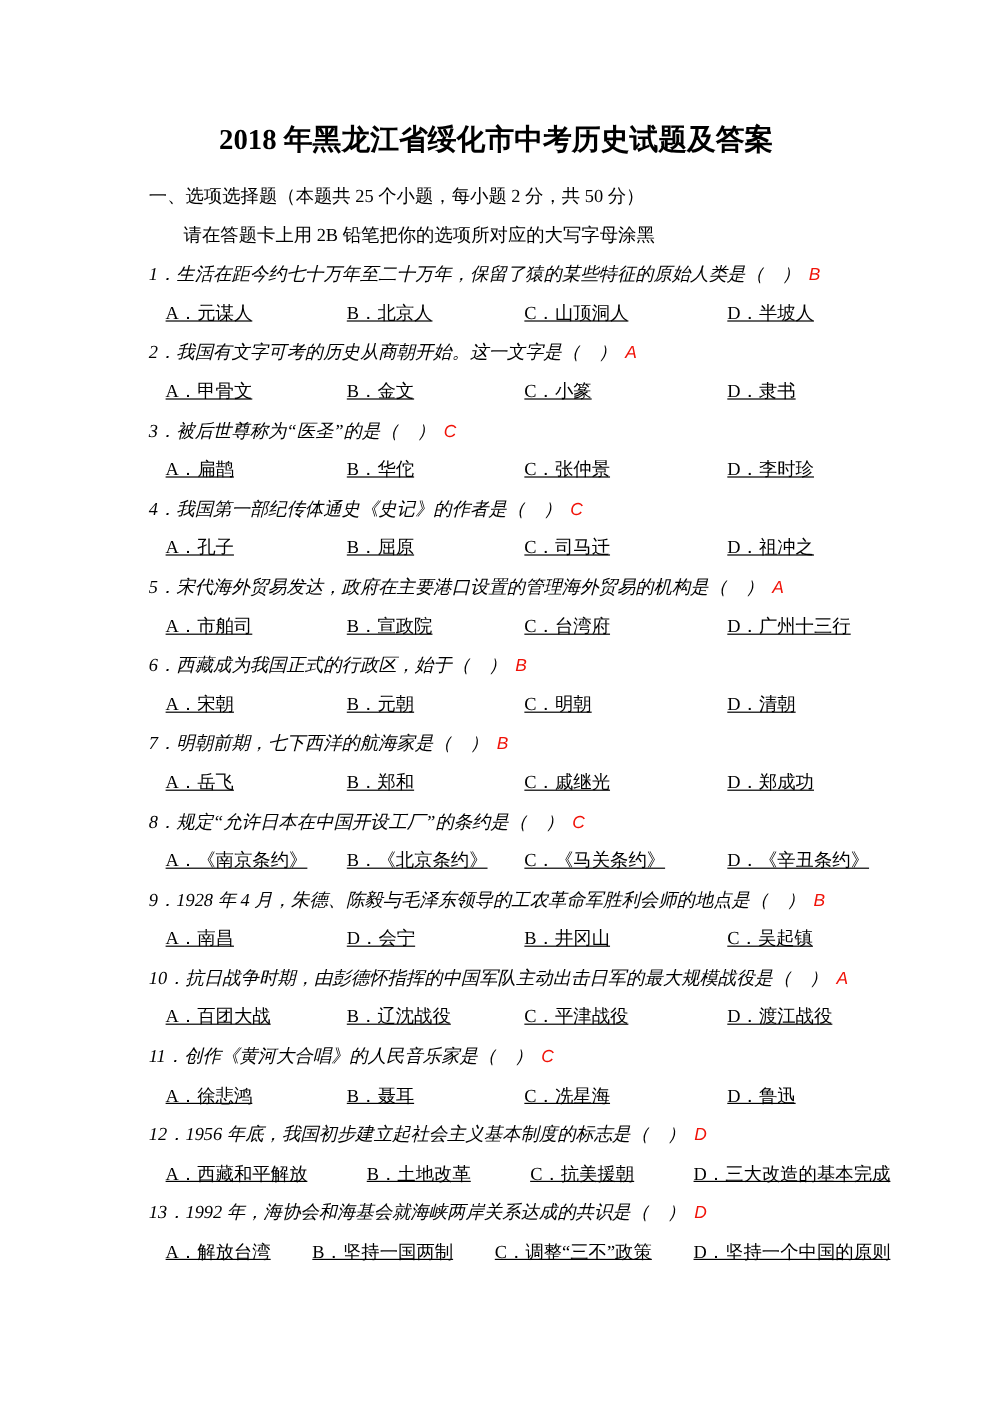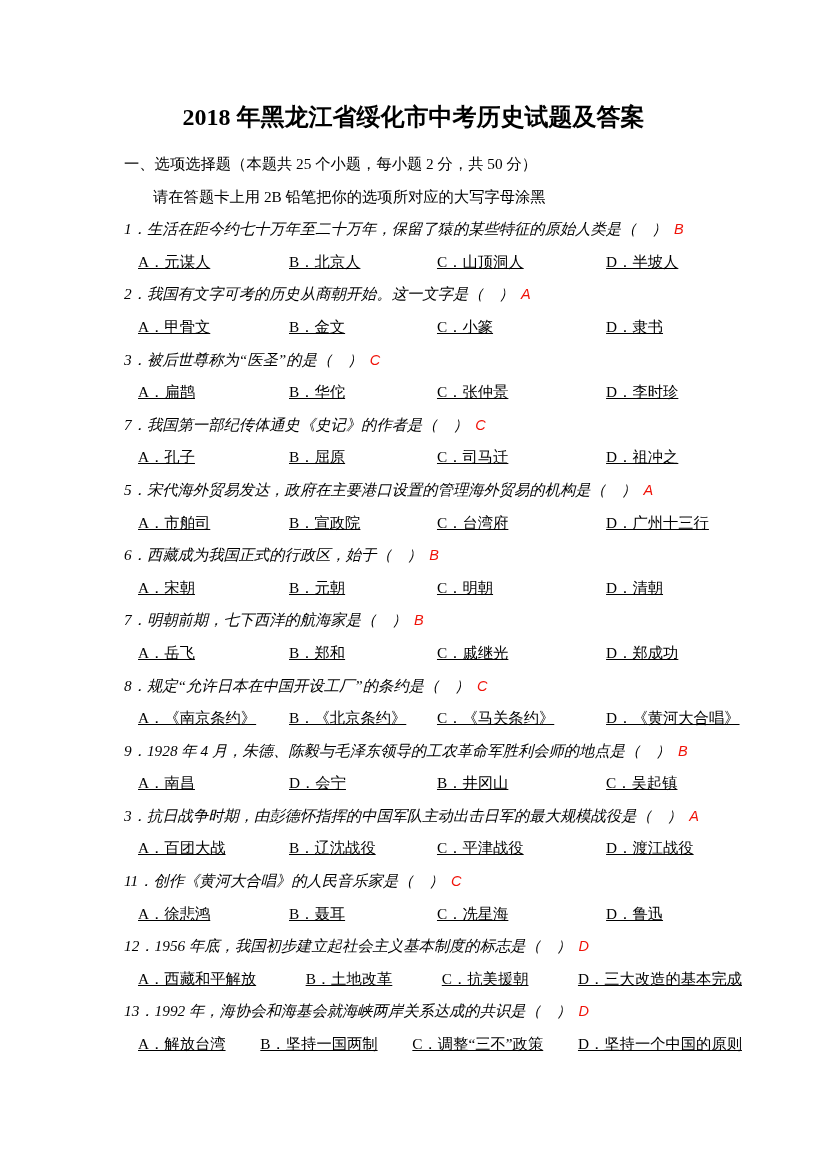--- a/index.html
+++ b/index.html
@@ -110,21 +110,21 @@
     <div class="options">
             <span class="opt">A．扁鹊</span>
             <span class="opt">B．华佗</span>
             <span class="opt">C．张仲景</span>
             <span class="opt">D．李时珍</span>
           </div>
   </div>
 
   <div class="question">
     <p class="line stem">
-      <span>7．我国第一部纪传体通史《史记》的作者是（　）</span><span class="answer" style="color: rgb(240, 18, 8);">C</span>
+      <span>4．我国第一部纪传体通史《史记》的作者是（　）</span><span class="answer" style="color: rgb(240, 18, 8);">C</span>
     </p>
     <div class="options">
             <span class="opt">A．孔子</span>
             <span class="opt">B．屈原</span>
             <span class="opt">C．司马迁</span>
             <span class="opt">D．祖冲之</span>
           </div>
   </div>
 
   <div class="question">
@@ -164,39 +164,39 @@
   </div>
 
   <div class="question">
     <p class="line stem">
       <span>8．规定“允许日本在中国开设工厂”的条约是（　）</span><span class="answer" style="color: rgb(240, 18, 8);">C</span>
     </p>
     <div class="options">
             <span class="opt">A．《南京条约》</span>
             <span class="opt">B．《北京条约》</span>
             <span class="opt">C．《马关条约》</span>
-            <span class="opt">D．《黄河大合唱》</span>
+            <span class="opt">D．《辛丑条约》</span>
           </div>
   </div>
 
   <div class="question">
     <p class="line stem">
       <span>9．1928 年 4 月，朱德、陈毅与毛泽东领导的工农革命军胜利会师的地点是（　）</span><span class="answer" style="color: rgb(240, 18, 8);">B</span>
     </p>
     <div class="options">
             <span class="opt">A．南昌</span>
             <span class="opt">D．会宁</span>
             <span class="opt">B．井冈山</span>
             <span class="opt">C．吴起镇</span>
           </div>
   </div>
 
   <div class="question">
     <p class="line stem">
-      <span>3．抗日战争时期，由彭德怀指挥的中国军队主动出击日军的最大规模战役是（　）</span><span class="answer" style="color: rgb(240, 18, 8);">A</span>
+      <span>10．抗日战争时期，由彭德怀指挥的中国军队主动出击日军的最大规模战役是（　）</span><span class="answer" style="color: rgb(240, 18, 8);">A</span>
     </p>
     <div class="options">
             <span class="opt">A．百团大战</span>
             <span class="opt">B．辽沈战役</span>
             <span class="opt">C．平津战役</span>
             <span class="opt">D．渡江战役</span>
           </div>
   </div>
 
   <div class="question">

